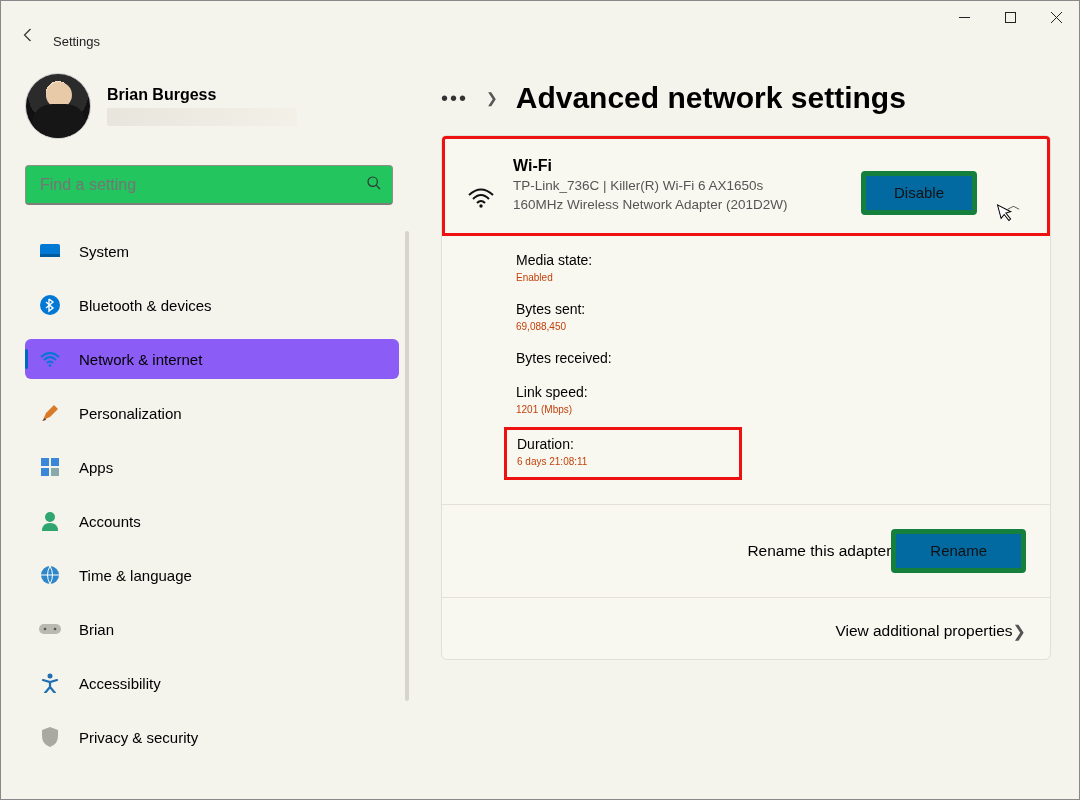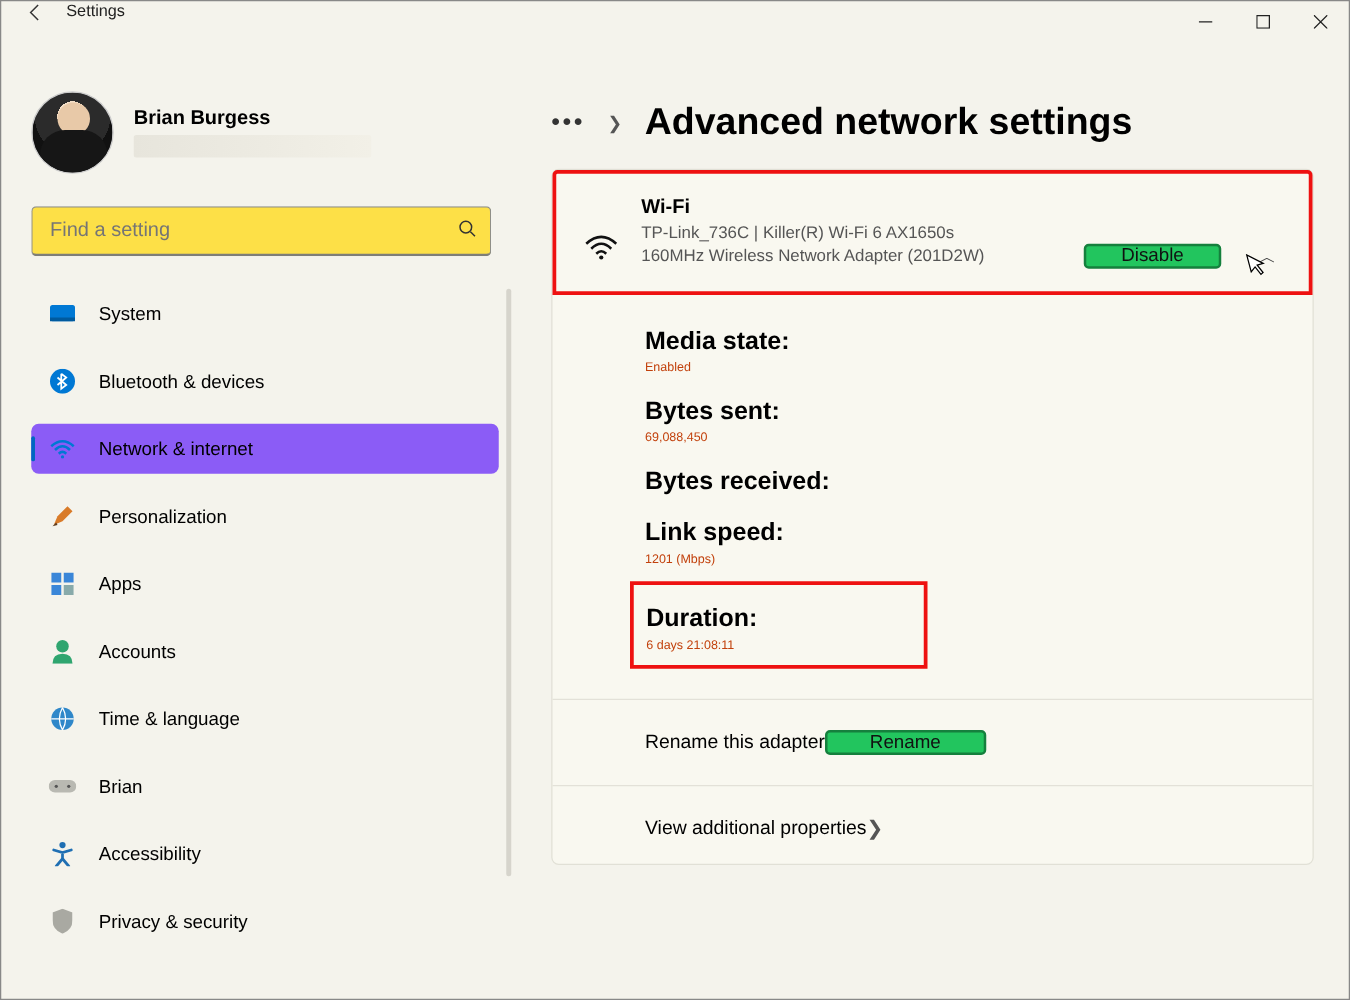--- a/index.html
+++ b/index.html
@@ -6,21 +6,21 @@
   html, body { width: 1080px; height: 800px; overflow: hidden; }
   body {
     font-family: "Segoe UI", -apple-system, Arial, sans-serif;
     background: #f4f3ec;
     color: #000;
     position: relative;
     border: 1px solid #888;
   }
   
   .titlebar {
-    display: flex; align-items: flex-start; height: 48px; padding: 0 8px;
+    display: flex; align-items: flex-end; height: 48px; padding: 0 8px;
   }
   .titlebar .back { width:40px; text-align:center; font-size:18px; color:#444; }
   .titlebar .title { font-size:13px; color:#222; margin-left: 4px; }
   .winbtns { position:absolute; right:0; top:0; display:flex; }
   .winbtn { width:46px; height:32px; display:flex; align-items:center; justify-content:center; font-size:12px; color:#222; }
   .winbtn svg { width:11px; height:11px; }
 
   
   .leftcol {
     position:absolute; left:0; top:66px; width:405px; height:734px;
@@ -42,21 +42,21 @@
   }
   .username { font-weight:700; font-size:16px; }
   .useremail {
     margin-top:4px; width:190px; height:18px;
     background: linear-gradient(90deg,#e7e5dc,#f2f0e7);
     border-radius:2px;
   }
 
   .searchbox {
     margin-top:14px; width:368px; height:40px;
-    background:#fde047; border:1px solid #8f8f88; border-radius:4px;
+    background:#22c55e; border:1px solid #8f8f88; border-radius:4px;
     display:flex; align-items:center; padding:0 10px 0 14px;
     border-bottom: 2px solid #7e7e78;
   }
   .searchbox input {
     flex:1; border:0; background:transparent; outline:none;
     font-size:16px; color:#555;
   }
   .searchbox .sicon { font-size:15px; color:#444; }
 
   .nav { margin-top:26px; width:374px; position:relative; }
@@ -94,42 +94,42 @@
     display:flex; align-items:flex-end; padding:18px 20px 18px 22px; gap:18px;
     border:3px solid #e11; border-radius:4px 4px 0 0;
     border-bottom:3px solid #e11;
     position:relative;
   }
   .wifi-icon { width:28px; font-size:22px; text-align:center; }
   .head-text { flex:1; }
   .head-title { font-size:16px; font-weight:600; }
   .head-sub { font-size:13.5px; color:#555; line-height:1.4; margin-top:2px; max-width:290px;}
   .btn {
-    background:#22c55e; border:2px solid #15803d; border-radius:4px;
-    height:20px; padding:0 28px; font-size:15px; color:#111;
+    background:#0369a1; border:5px solid #15803d; border-radius:4px;
+    height:44px; padding:0 28px; font-size:15px; color:#111;
     display:flex; align-items:center; justify-content:center;
   }
   .chev { width:26px; text-align:center; font-size:14px; color:#444; margin-left:6px;}
   .cursor {
     position:absolute; right:34px; bottom:8px; font-size:15px; color:#000;
     transform: rotate(-15deg);
   }
 
   .details { padding: 16px 20px 4px 74px; }
   .drow { margin-bottom:18px; }
-  .dlabel { font-size:20px; font-weight:700;margin-top:10px; }
+  .dlabel { font-size:14px; font-weight:400; }
   .dval   { font-size:10px; color:#c2410c; margin-top:4px; }
   .hl-box {
     border:3px solid #e11; padding:6px 50px 10px 10px; margin-left:-12px;
     width:238px; margin-top:-6px; margin-bottom:14px;
   }
 
   .row-divider { height:1px; background:#e3e1d8; margin: 6px 0; }
   .card-row {
-    display:flex; align-items:center; justify-content:flex-start;
+    display:flex; align-items:center; justify-content:flex-end;
     padding:18px 24px 18px 74px; font-size:15.5px;
   }
   .card-row .chev2 { font-size:16px; color:#555;}
 
 </style>
 </head>
 <body>
 
 <div class="titlebar">
   <div class="back">

